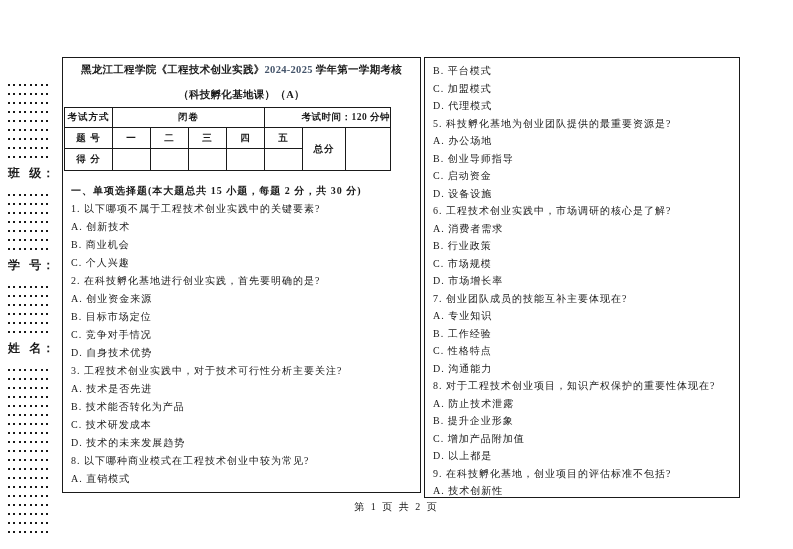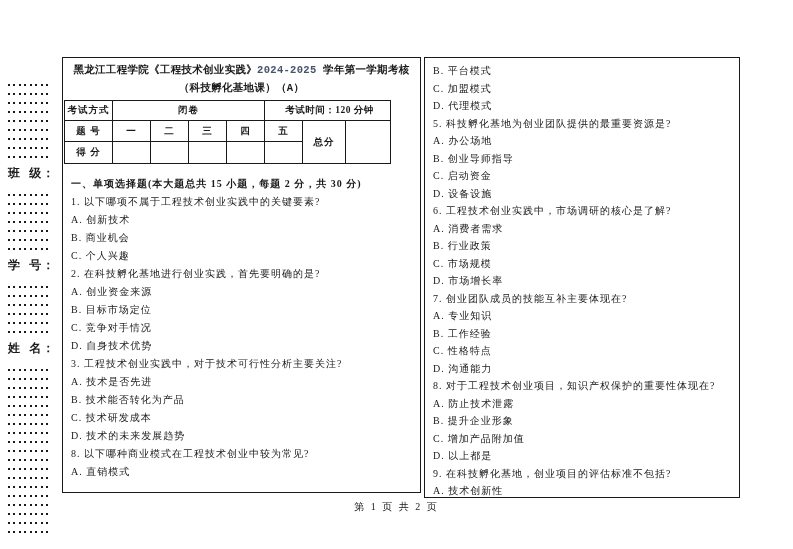--- a/index.html
+++ b/index.html
@@ -11,30 +11,30 @@
   
   .seal{position:absolute;left:8px;top:84px;width:40px;}
   .dotrow{height:2px;margin-bottom:7px;
     background:repeating-linear-gradient(90deg,#1a1a1a 0 2px,transparent 2px 5.5px);}
   .seal-label{font-size:12px;font-weight:bold;margin:3px 0 12px 0;letter-spacing:1px;white-space:nowrap;font-family:Liberation Mono, monospace;}
   
   .panel{position:absolute;border:1px solid #1a1a1a;background:#fff;box-sizing:border-box;}
   .panel-left{left:62px;top:57px;width:359px;height:436px;}
   .panel-right{left:424px;top:57px;width:316px;height:441px;}
   
-  .title{ text-align:center;font-weight:bold;font-size:10.5px;line-height:14px;margin-top:5px;letter-spacing:0.3px;font-family:Liberation Mono, monospace;}
+  .title{ text-align:center;font-weight:bold;font-size:10.5px;line-height:14px;margin-top:5px;letter-spacing:0.3px;}
   .title .year{color:#44546a;}
   
   table.info{border-collapse:collapse;margin:5px auto 0 1px;table-layout:fixed;}
   table.info td{border:1px solid #1a1a1a;font-weight:bold;font-size:9.5px;
     text-align:center;vertical-align:middle;padding:0;letter-spacing:1px;}
   table.info .r1 td{height:19px;}
   table.info .r2 td{height:20px;}
   table.info .r3 td{height:21px;}
-  table.info td.time{text-align:center;padding-left:4px;letter-spacing:0.5px;}
+  table.info td.time{text-align:right;padding-left:4px;letter-spacing:0.5px;}
   
   .qcol{padding-left:8px;}
   .panel-left .qcol{margin-top:11px;}
   .panel-right .qcol{margin-top:4px;}
   .qline{font-size:10px;line-height:18px;letter-spacing:1px;white-space:nowrap;}
   .panel-right .qline{line-height:17.5px;}
   .section-head{font-weight:bold;}
   
   .footer{position:absolute;top:500px;left:0;width:793px;text-align:center;
     font-size:10px;letter-spacing:2px;}
@@ -94,21 +94,21 @@
     <div class="dotrow"></div>
     <div class="dotrow"></div>
     <div class="dotrow"></div>
   </div>
 </div>
 
 <div class="panel panel-left">
   <div class="title">
     <span>黑龙江工程学院《工程技术创业实践》</span><span class="year">2024-2025</span><span> 学年第一学期考核</span>
   </div>
-  <div class="title" style="margin-top:4px;">（科技孵化基地课）（A）</div>
+  <div class="title" style="margin-top:11px;">（科技孵化基地课）（A）</div>
 
   <table class="info">
     <colgroup>
       <col style="width:48px">
         <col style="width:38px">
         <col style="width:38px">
       <col style="width:38px">
         <col style="width:38px">
         <col style="width:38px">
       <col style="width:43px">

